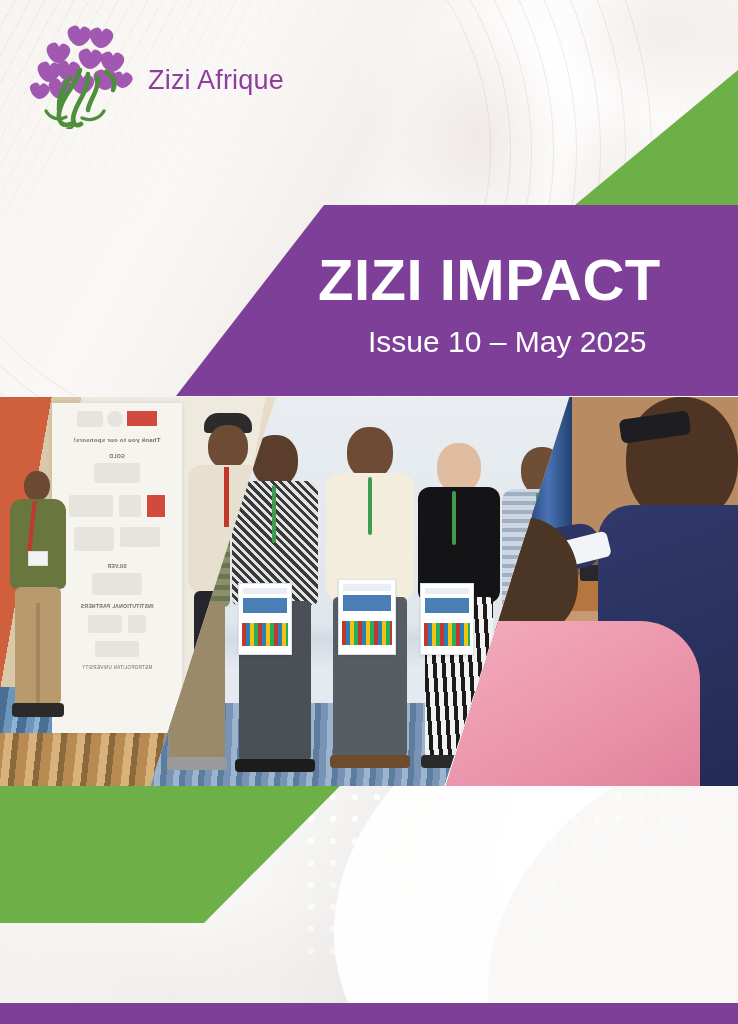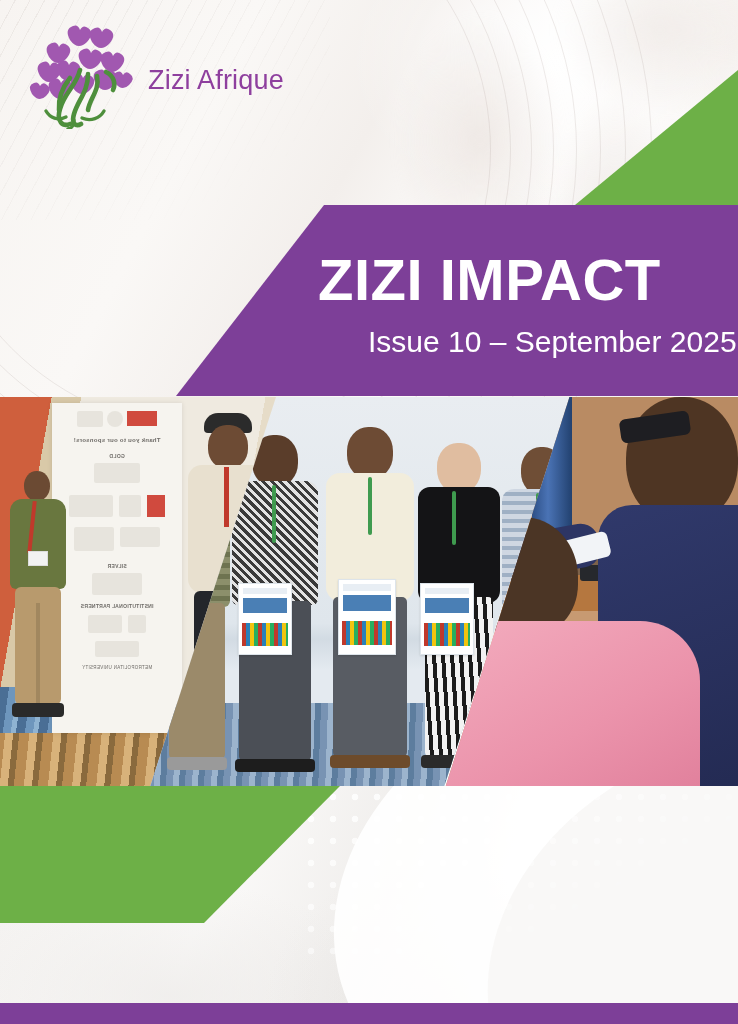--- a/index.html
+++ b/index.html
@@ -234,21 +234,21 @@
         <path d="M56,106 C56,112 54,114 50,115"></path>
       </g>
     </svg>
     <div class="logo-text">
       <div class="l1">Zizi Afrique</div>
     </div>
   </div>
 
   <div class="title-band">
     <div class="big">ZIZI IMPACT</div>
-    <div class="sub">Issue 10 – September 2025</div>
+    <div class="sub">Issue 10 – May 2025</div>
   </div>
 
   <div class="photostrip">
 
     <div class="ph" id="ph1">
       <div class="inner">
         <div class="p1-wall"></div>
         <div class="p1-carpet"></div>
         <div class="p1-banner">
           <div class="p1-logorow" style="top:8px">

